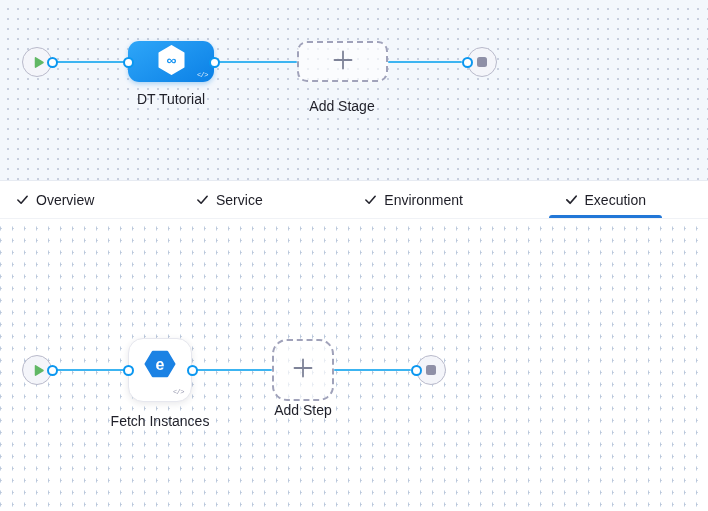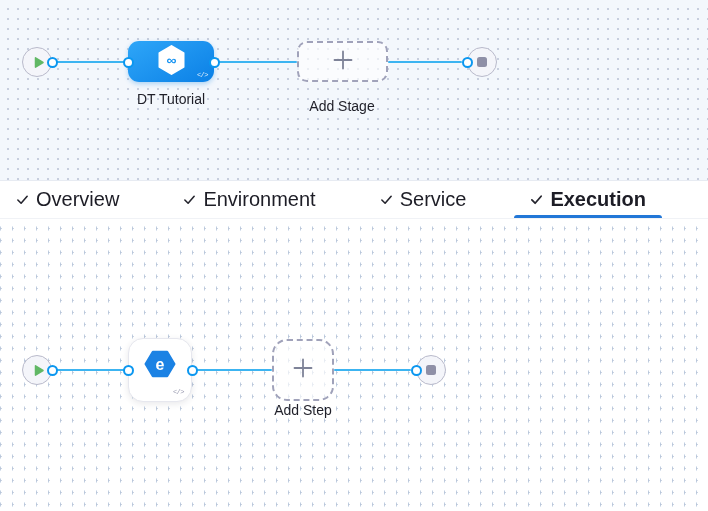--- a/index.html
+++ b/index.html
@@ -19,23 +19,23 @@
   
   .tab-bar {
     position:absolute; left:0; top:180px; width:708px; height:39px;
     background:#ffffff; box-sizing:border-box;
     border-top:1px solid #e7ebf2; border-bottom:1px solid #f0f2f6;
     display:flex; align-items:stretch; justify-content:space-between;
     padding:0 46px 0 0;
   }
   .tab {
     display:flex; align-items:center; gap:7px; padding:0 16px;
-    position:relative; font-size:20px; color:#1d1d26; cursor:pointer; white-space:nowrap;
-  }
-  .tab.selected { font-weight:bold;justify-content:flex-end; }
+    position:relative; font-size:14px; color:#1d1d26; cursor:pointer; white-space:nowrap;
+  }
+  .tab.selected { font-weight:normal;justify-content:flex-end; }
   .tab.selected::after {
     content:""; position:absolute; left:0; right:0; bottom:0; height:3px;
     background:#2277d7; border-radius:3px 3px 0 0;
   }
   .check-icon { display:inline-flex; }
 
   
   .step-canvas {
     position:absolute; left:0; top:219px; width:708px; height:292px;
     background-color:#ffffff;
@@ -146,29 +146,29 @@
         </svg>
     </span>
     <span>Overview</span>
   </div>
   <div class="tab">
     <span class="check-icon">
       <svg width="13" height="13" viewBox="0 0 14 14">
           <path d="M2 7.5 L5.5 11 L12 3.5" stroke="#25252e" stroke-width="1.7" fill="none" stroke-linecap="round" stroke-linejoin="round"></path>
         </svg>
     </span>
+    <span>Service</span>
+  </div>
+  <div class="tab">
+    <span class="check-icon">
+      <svg width="13" height="13" viewBox="0 0 14 14">
+          <path d="M2 7.5 L5.5 11 L12 3.5" stroke="#25252e" stroke-width="1.7" fill="none" stroke-linecap="round" stroke-linejoin="round"></path>
+        </svg>
+    </span>
     <span>Environment</span>
-  </div>
-  <div class="tab">
-    <span class="check-icon">
-      <svg width="13" height="13" viewBox="0 0 14 14">
-          <path d="M2 7.5 L5.5 11 L12 3.5" stroke="#25252e" stroke-width="1.7" fill="none" stroke-linecap="round" stroke-linejoin="round"></path>
-        </svg>
-    </span>
-    <span>Service</span>
   </div>
   <div class="tab selected">
     <span class="check-icon">
       <svg width="13" height="13" viewBox="0 0 14 14">
           <path d="M2 7.5 L5.5 11 L12 3.5" stroke="#25252e" stroke-width="1.9" fill="none" stroke-linecap="round" stroke-linejoin="round"></path>
         </svg>
     </span>
     <span>Execution</span>
   </div>
 </div>
@@ -191,20 +191,21 @@
       <svg width="32" height="28" viewBox="0 0 32 28">
         <path d="M1.5 14 L8.8 1.8 H23.2 L30.5 14 L23.2 26.2 H8.8 Z" fill="#1b82e4" stroke="#1b82e4" stroke-width="2" stroke-linejoin="round"></path>
         <text x="16" y="19.5" text-anchor="middle" font-size="16" font-weight="bold" fill="#ffffff">e</text>
       </svg>
     </span>
     <span class="code-badge">&lt;/&gt;</span>
   </div>
   <div class="port" style="left:123px; top:146px;"></div>
   <div class="port" style="left:187px; top:146px;"></div>
 
+  <div class="flow-label" style="left:80px; width:160px; top:194px;">Fetch Instances</div>
 
   <div class="cline" style="left:192px; top:149.8px; width:80px;"></div>
 
   <div class="add-box add-box-step">
     <span>
       <svg width="22" height="22" viewBox="0 0 22 22">
           <path d="M11 2.5 V19.5 M2.5 11 H19.5" stroke="#7e8398" stroke-width="1.8" stroke-linecap="round" fill="none"></path>
         </svg>
     </span>
   </div>

